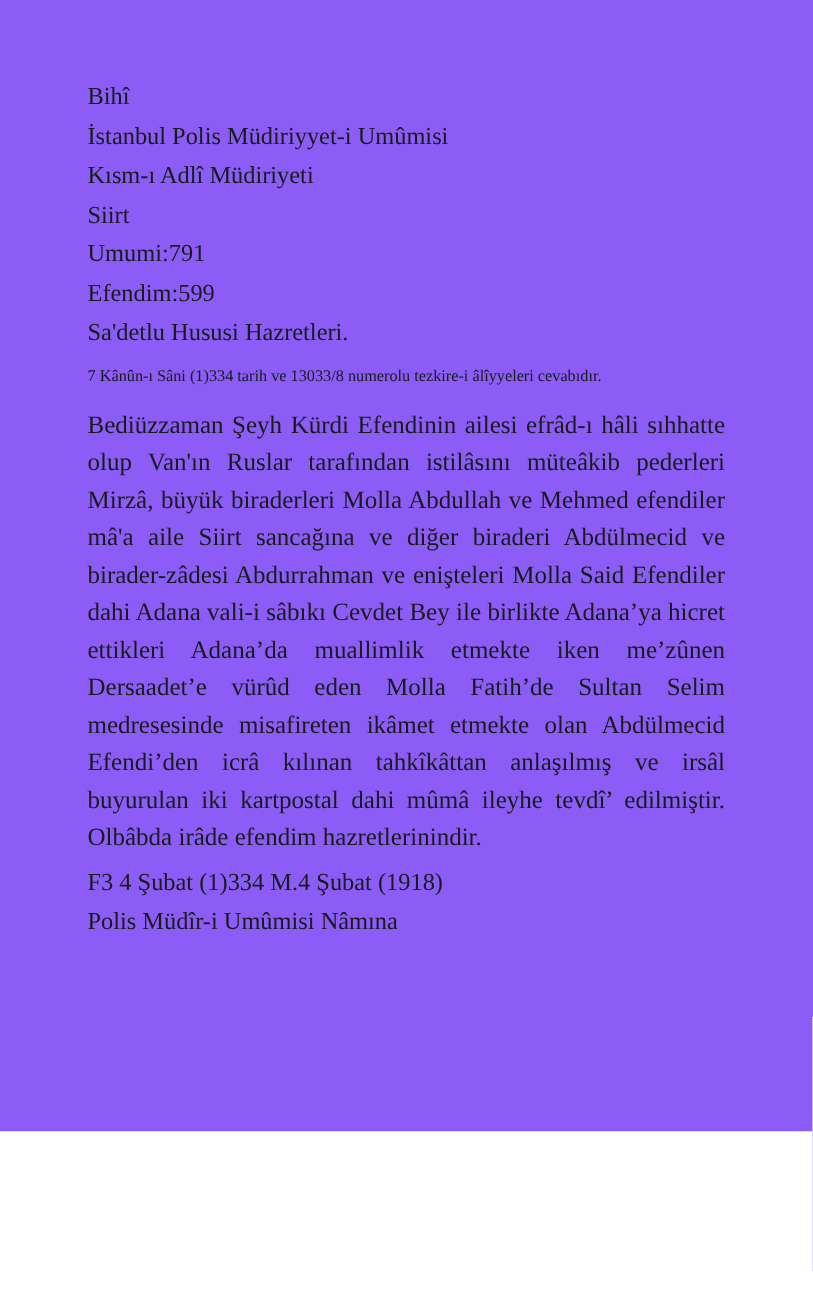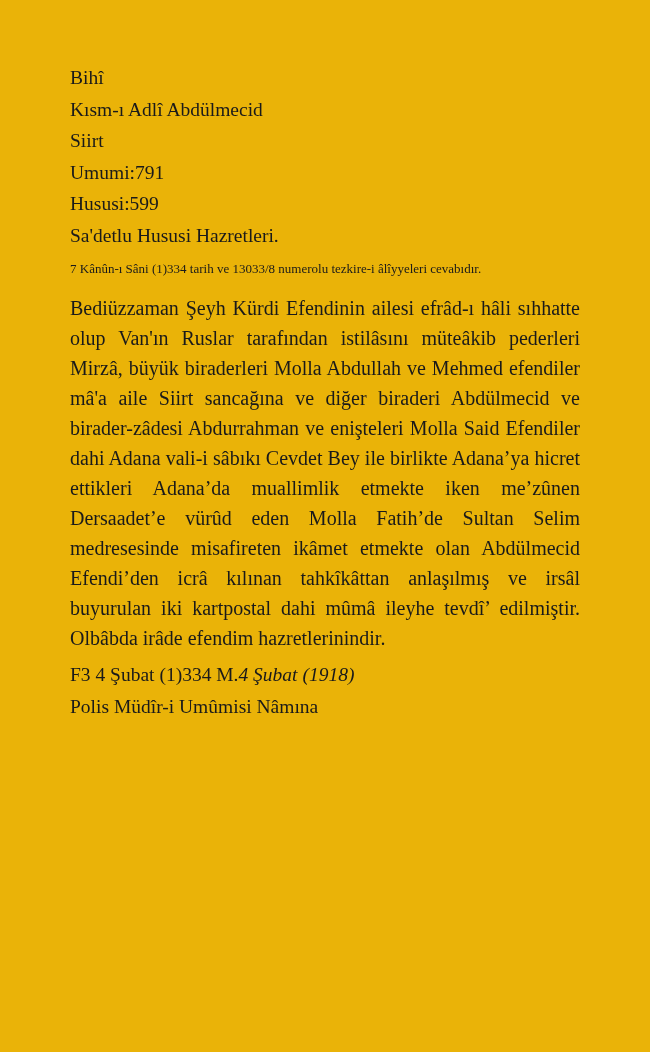--- a/index.html
+++ b/index.html
@@ -14,22 +14,22 @@
     height: 1052px;
     overflow: hidden;
     font-family: "Liberation Serif", "DejaVu Serif", serif;
     color: #1a1a1a;
     -webkit-font-smoothing: antialiased;
   }
 
   .page {
     position: relative;
     width: 650px;
-    height: 1052px;
-    background: #eab308;
+    height: 905px;
+    background: #8b5cf6;
     box-sizing: border-box;
   }
 
   .text-block {
     position: absolute;
     left: 70px;
     top: 62px;
     width: 510px;
   }
 
@@ -65,44 +65,44 @@
   .para-left {
     font-size: 13px;
     line-height: 28px;
     text-align: left;
     margin: 0;
     padding-top: 4px;
     padding-bottom: 4px;
   }
 
   .italic {
-    font-style: italic;
   }
 
   .signoff .line {
     line-height: 31.5px;
   }
 </style>
 </head>
 <body>
 
 <div class="page">
   <div class="text-block">
 
     <p class="line">Bihî</p>
 
 
+    <p class="line">İstanbul Polis Müdiriyyet-i Umûmisi</p>
 
-    <p class="line">Kısm-ı Adlî Abdülmecid</p>
+    <p class="line">Kısm-ı Adlî Müdiriyeti</p>
 
     <p class="line">Siirt</p>
 
     <p class="line">Umumi:791</p>
 
-    <p class="line">Hususi:599</p>
+    <p class="line">Efendim:599</p>
 
     <p class="line">Sa'detlu Hususi Hazretleri.</p>
 
     <p class="para-left">7 Kânûn-ı Sâni (1)334  tarih ve 13033/8 numerolu tezkire-i âlîyyeleri cevabıdır.</p>
 
     <p class="para">Bediüzzaman Şeyh Kürdi Efendinin ailesi efrâd-ı hâli sıhhatte olup Van'ın Ruslar tarafından istilâsını müteâkib pederleri Mirzâ, büyük biraderleri Molla Abdullah ve Mehmed efendiler mâ'a aile Siirt sancağına ve diğer biraderi Abdülmecid ve birader-zâdesi Abdurrahman ve enişteleri Molla Said Efendiler dahi Adana vali-i sâbıkı Cevdet Bey ile birlikte Adana’ya hicret ettikleri Adana’da muallimlik etmekte iken me’zûnen Dersaadet’e vürûd eden Molla Fatih’de Sultan Selim medresesinde misafireten ikâmet etmekte olan Abdülmecid Efendi’den icrâ kılınan tahkîkâttan anlaşılmış ve irsâl buyurulan iki kartpostal dahi  mûmâ ileyhe tevdî’ edilmiştir. Olbâbda irâde efendim hazretlerinindir.</p>
 
     <div class="signoff">
       <p class="line"><span>F3 4 Şubat (1)334 M.</span><span class="italic">4 Şubat (1918)</span></p>
 

